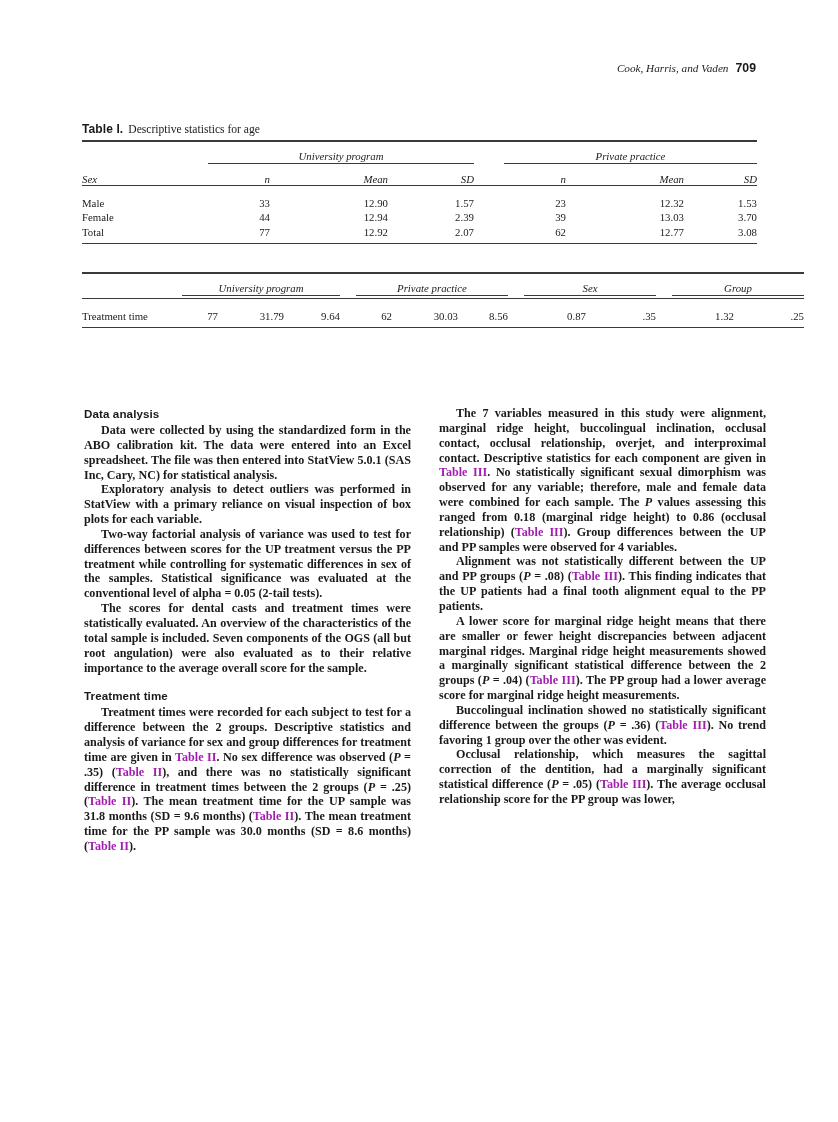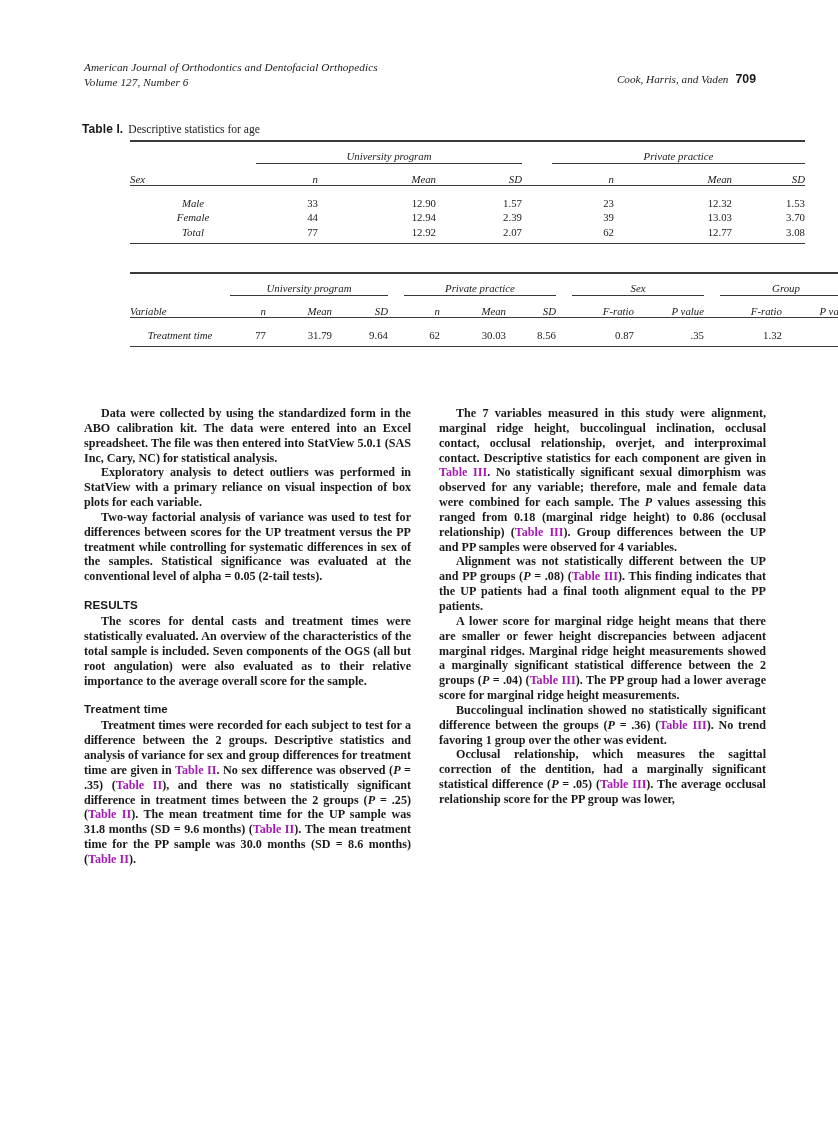--- a/index.html
+++ b/index.html
@@ -34,24 +34,24 @@
   .runhead-left {
     position: absolute;
     left: 0; top: 0;
     font-style: italic;
     font-size: 11.2px;
     line-height: 14.5px;
     letter-spacing: .1px;
   }
   .runhead-right {
     position: absolute;
-    right: 0; top: 8px;
+    right: 0; top: 0;
     white-space: nowrap;
     font-size: 11.2px;
-    line-height: 22px;
+    line-height: 17px;
   }
   .runhead-right .authors { font-style: italic; }
   .runhead-right .pageno {
     font-family: "Liberation Sans", sans-serif;
     font-weight: bold;
     font-size: 12.3px;
     font-style: normal;
     margin-left: 7px;
   }
 
@@ -68,21 +68,20 @@
     font-size: 12px;
     letter-spacing: .1px;
   }
   .tbl-caption .cap { margin-left: 5px; }
 
   table.data {
     border-collapse: collapse;
     width: 675px;
     table-layout: fixed;
     font-size: 10.8px;
-    margin-left: 48px;
   }
   table.data td, table.data th {
     padding: 0;
     font-weight: normal;
     vertical-align: bottom;
   }
   .rule-top td {
     border-top: 2.1px solid #3a3a3a;
     height: 3px;
     font-size: 0;
@@ -98,21 +97,21 @@
     border-top: 1px solid #3a3a3a;
     height: 3px;
     font-size: 0;
     line-height: 0;
   }
   .grp-row td { height: 17px; font-style: italic; text-align: center; font-size: 10.8px; }
   .grp-row td.spanrule { border-bottom: 1px solid #3a3a3a; padding-bottom: 1px; }
   .hdr-row td { height: 19px; font-style: italic; padding-bottom: 3px; }
   .hdr-row td.lead { text-align: left; }
   .body-row td { height: 14.5px; }
-  .body-row td.lead { text-align: center; font-style: italic; }
+  .body-row td.lead { text-align: left; }
   .num { text-align: right; }
   .pad-under-group td { height: 2px; font-size: 0; line-height: 0; }
   .spacer-row td { height: 5px; font-size: 0; line-height: 0; }
 
   
   .col {
     position: absolute;
     top: 406px;
     width: 327px;
     font-size: 12.1px;
@@ -141,24 +140,20 @@
   }
   .lnk { color: #a21caf; }
   .it { font-style: italic; }
 </style>
 </head>
 <body>
 
 <div class="page">
 
   <div class="runhead">
-    <div class="runhead-left">
-      <div>American Journal of Orthodontics and Dentofacial Orthopedics</div>
-      <div>Volume 127, Number 6</div>
-    </div>
     <div class="runhead-right">
       <span class="authors">Cook, Harris, and Vaden</span><span class="pageno">709</span>
     </div>
   </div>
 
   <div class="tbl-block" style="top:122px;">
     <div class="tbl-caption">
       <span class="lbl">Table I.</span><span class="cap">Descriptive statistics for age</span>
     </div>
     <table class="data">
@@ -269,36 +264,20 @@
           <td></td>
           <td class="spanrule" colspan="3">Private practice</td>
           <td></td>
           <td class="spanrule" colspan="2">Sex</td>
           <td></td>
           <td class="spanrule" colspan="2">Group</td>
         </tr>
         <tr class="pad-under-group">
             <td colspan="14"></td>
           </tr>
-        <tr class="hdr-row">
-          <td class="lead">Variable</td>
-          <td class="num">n</td>
-          <td class="num">Mean</td>
-          <td class="num">SD</td>
-          <td></td>
-          <td class="num">n</td>
-          <td class="num">Mean</td>
-          <td class="num">SD</td>
-          <td></td>
-          <td class="num">F-ratio</td>
-          <td class="num">P value</td>
-          <td></td>
-          <td class="num">F-ratio</td>
-          <td class="num">P value</td>
-        </tr>
         <tr class="rule-mid">
             <td colspan="14"></td>
           </tr>
         <tr class="spacer-row">
             <td colspan="14"></td>
           </tr>
         <tr class="body-row">
           <td class="lead">Treatment time</td>
           <td class="num">77</td>
           <td class="num">31.79</td>
@@ -319,25 +298,25 @@
           </tr>
         <tr class="rule-bot">
             <td colspan="14"></td>
           </tr>
       </tbody>
     </table>
   </div>
 
   <div class="col col-left">
 
+    <h3 class="sec">Data analysis</h3>
     <p class="para">Data were collected by using the standardized form in the ABO calibration kit. The data were entered into an Excel spreadsheet. The file was then entered into StatView 5.0.1 (SAS Inc, Cary, NC) for statistical analysis.</p>
     <p class="para">Exploratory analysis to detect outliers was performed in StatView with a primary reliance on visual inspection of box plots for each variable.</p>
     <p class="para">Two-way factorial analysis of variance was used to test for differences between scores for the UP treatment versus the PP treatment while controlling for systematic differences in sex of the samples. Statistical significance was evaluated at the conventional level of alpha = 0.05 (2-tail tests).</p>
 
-    <h3 class="sec gap">RESULTS</h3>
     <p class="para">The scores for dental casts and treatment times were statistically evaluated. An overview of the characteristics of the total sample is included. Seven components of the OGS (all but root angulation) were also evaluated as to their relative importance to the average overall score for the sample.</p>
 
     <h3 class="sec gap">Treatment time</h3>
     <p class="para"><span>Treatment times were recorded for each subject to test for a difference between the 2 groups. Descriptive statistics and analysis of variance for sex and group differences for treatment time are given in </span><span class="lnk">Table II</span><span>. No sex difference was observed (</span><span class="it">P</span><span> = .35) (</span><span class="lnk">Table II</span><span>), and there was no statistically significant difference in treatment times between the 2 groups (</span><span class="it">P</span><span> = .25) (</span><span class="lnk">Table II</span><span>). The mean treatment time for the UP sample was 31.8 months (SD = 9.6 months) (</span><span class="lnk">Table II</span><span>). The mean treatment time for the PP sample was 30.0 months (SD = 8.6 months) (</span><span class="lnk">Table II</span><span>).</span></p>
 
   </div>
 
   <div class="col col-right">
 
 

